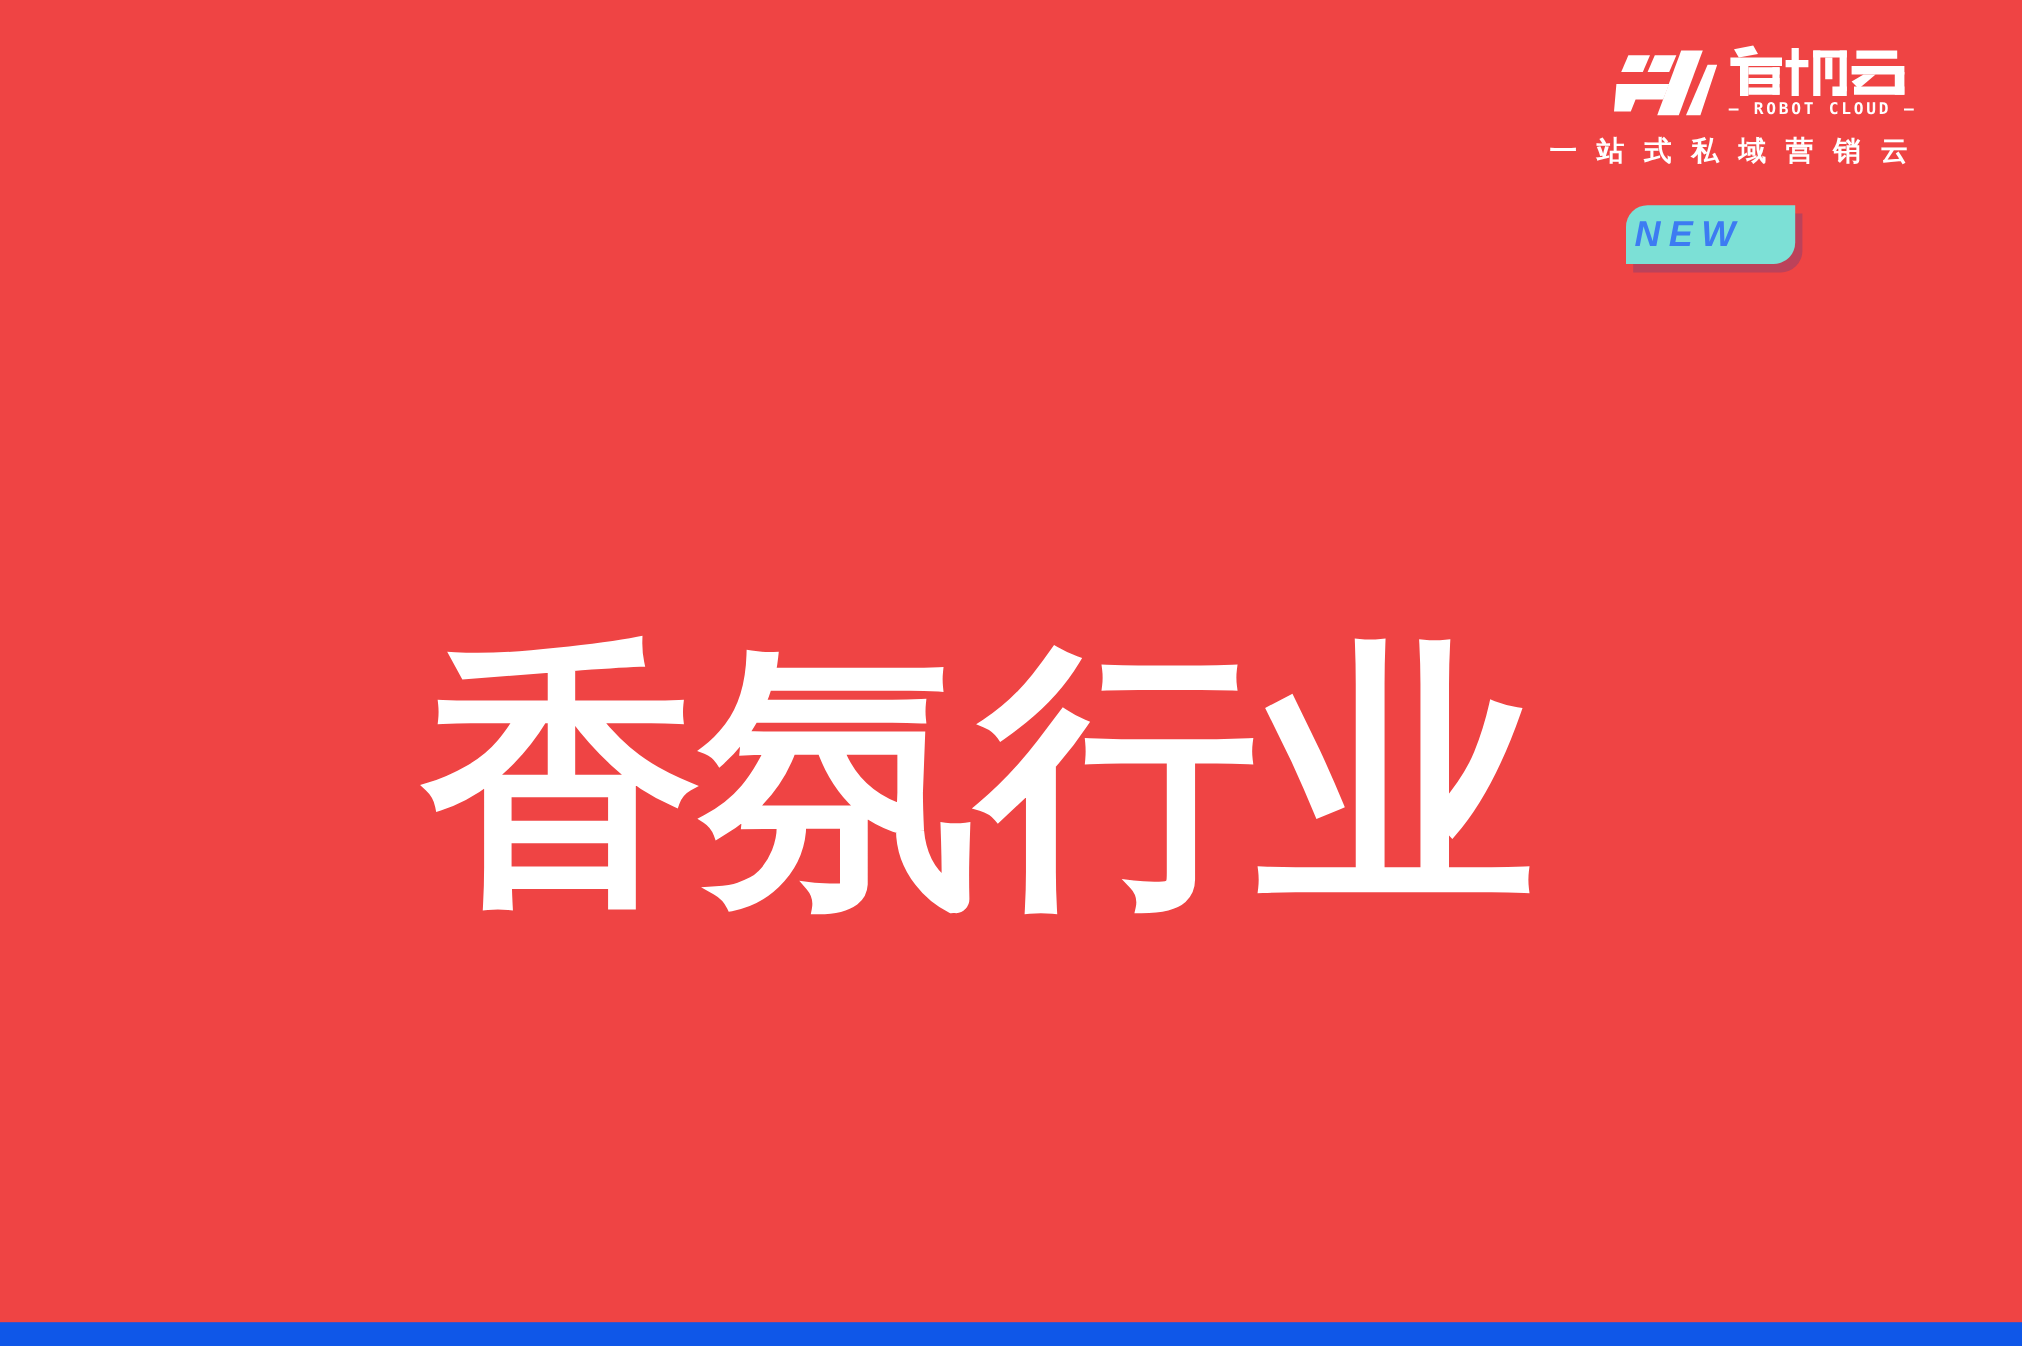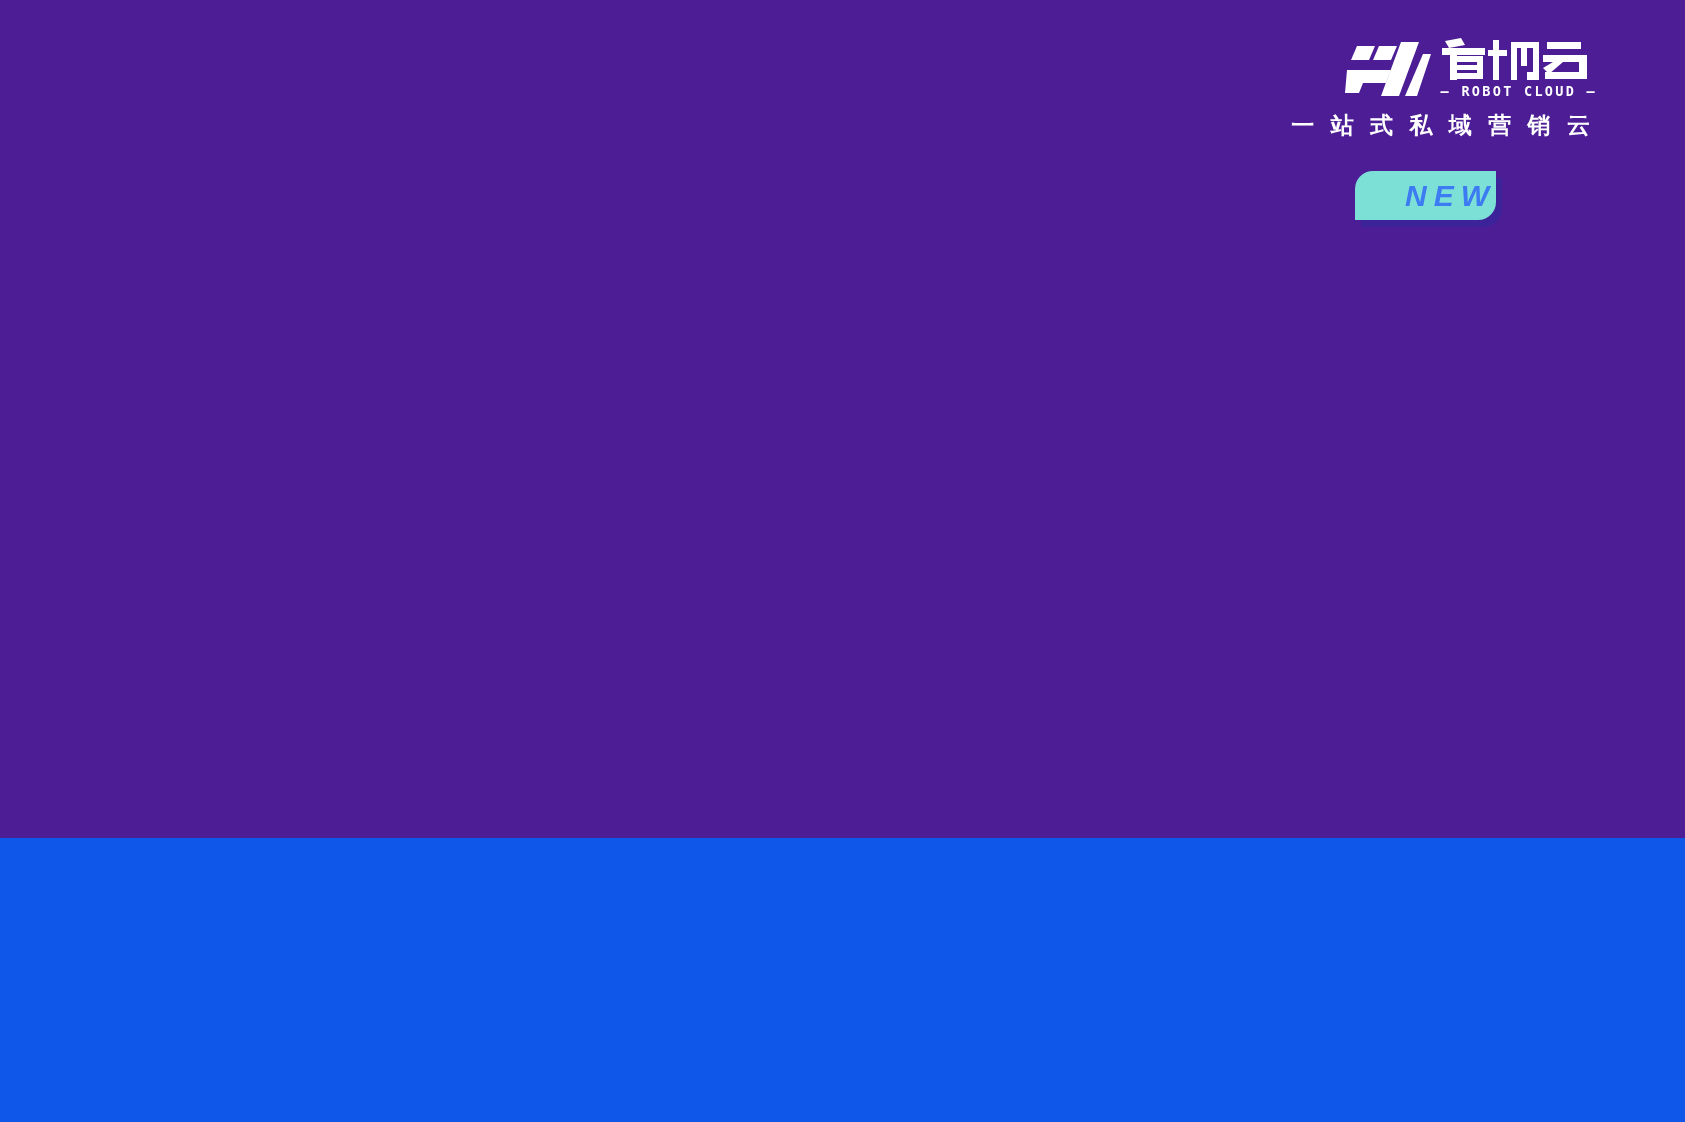--- a/index.html
+++ b/index.html
@@ -9,23 +9,23 @@
     background: #0f57e8;
   }
   body {
     font-family: "Liberation Sans", "DejaVu Sans", sans-serif;
   }
 
   
   .slide {
     position: relative;
     width: 1685px;
-    height: 838px;
+    height: 1102px;
     overflow: hidden;
-    background: #4c1d95;
+    background: #ef4444;
   }
 
   
   .brand-block {
     position: absolute;
     top: 36px;
     right: 88px;
     width: 340px;
     display: flex;
     flex-direction: column;
@@ -86,21 +86,21 @@
     position: absolute;
     top: 171px;
     left: 1355px;
     width: 141px;
     height: 49px;
     background: #7ce0d6;
     border-radius: 18px 0 18px 0;
     box-shadow: 6px 7px 0 rgba(10, 60, 170, 0.22);
     display: flex;
     align-items: center;
-    justify-content: flex-end;
+    justify-content: flex-start;
   }
 
   .new-badge-text {
     font-size: 30px;
     font-weight: 700;
     font-style: italic;
     letter-spacing: 7px;
     color: #3d7bf2;
     line-height: 1;
     padding-left: 7px;
@@ -177,14 +177,15 @@
       </div>
     </div>
 
     <div class="brand-tagline">一 站 式 私 域 营 销 云</div>
   </div>
 
   <div class="new-badge">
     <span class="new-badge-text">NEW</span>
   </div>
 
+  <h1 class="headline">香氛行业</h1>
 
 </div>
 
 </body></html>

